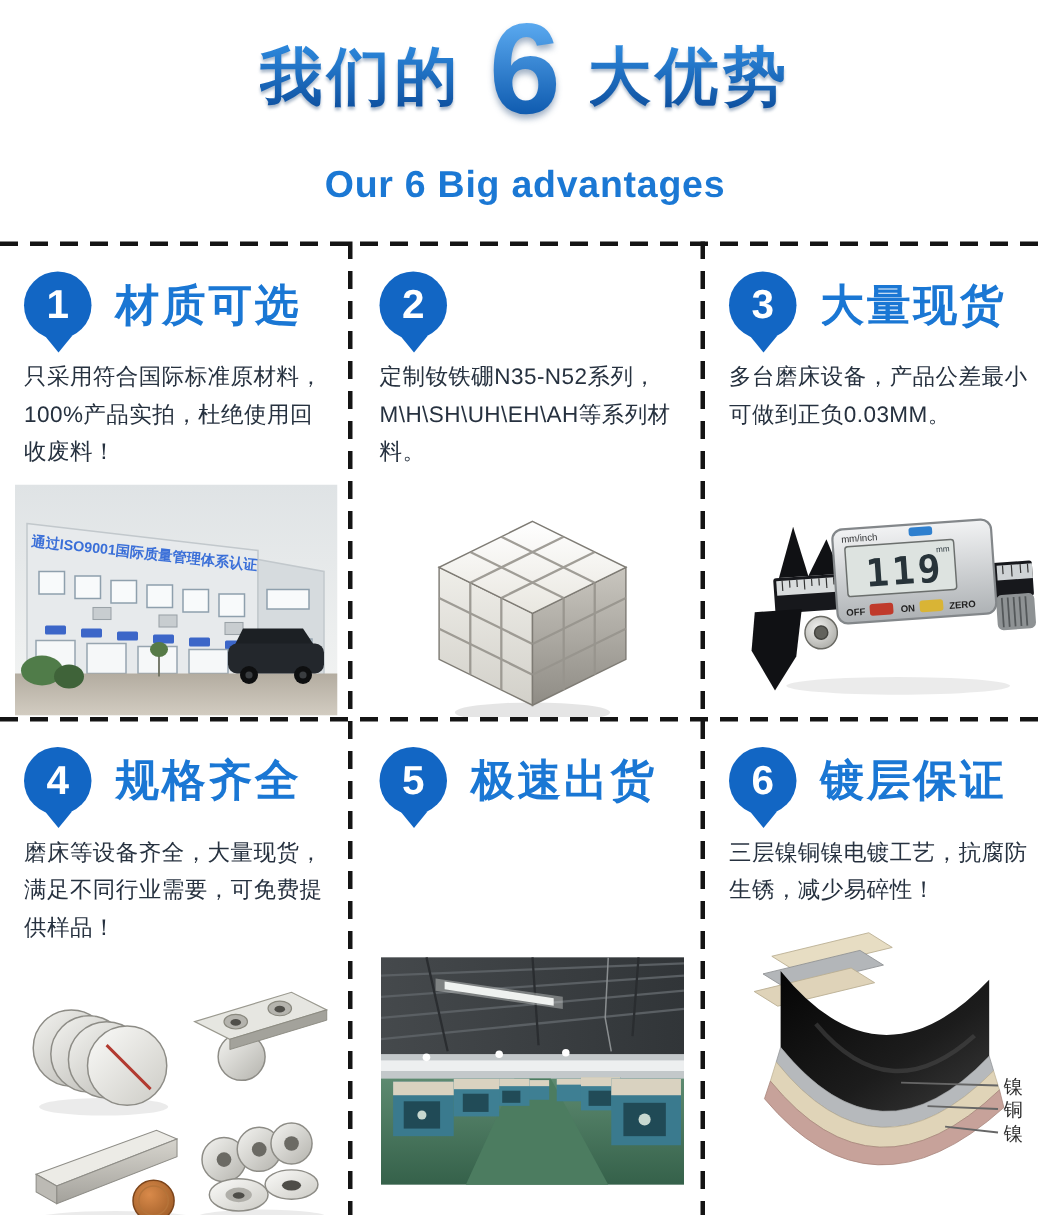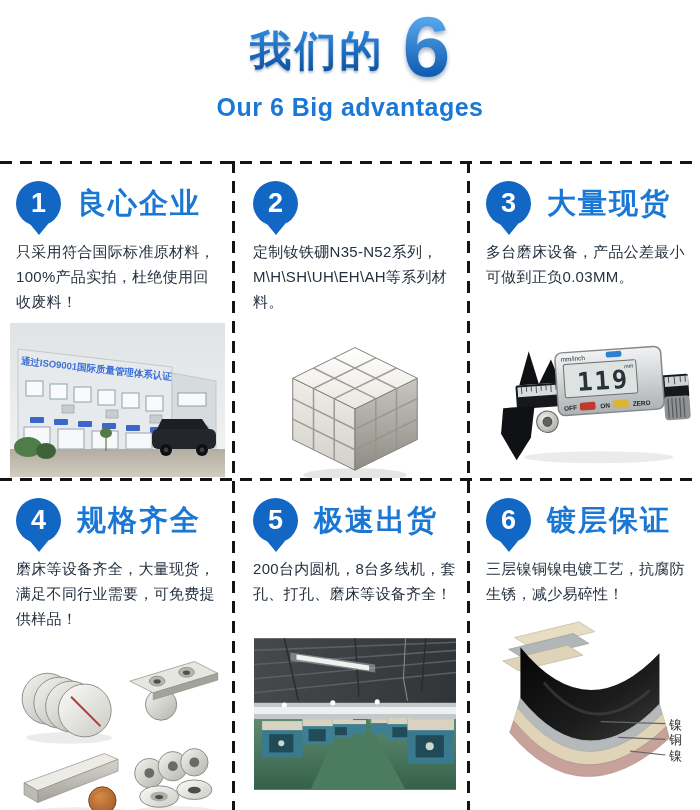--- a/index.html
+++ b/index.html
@@ -9,21 +9,21 @@
   .header{height:161px;display:flex;flex-direction:column;align-items:center;justify-content:flex-start;padding-top:18px;box-sizing:border-box;}
   .title-row{display:flex;align-items:center;gap:18px;}
   .t-cn{font-size:42px;font-weight:800;letter-spacing:3px;
         background:linear-gradient(180deg,#2e8ade 10%,#0d4f9e 90%);
         -webkit-background-clip:text;background-clip:text;color:transparent;
         filter:drop-shadow(0 2px 1px rgba(20,60,110,.35));}
   .t-num{font-size:86px;font-weight:800;line-height:.85;margin-top:-8px;
         background:linear-gradient(180deg,#5cabf1 5%,#0b57ac 95%);
         -webkit-background-clip:text;background-clip:text;color:transparent;
         filter:drop-shadow(0 3px 2px rgba(20,60,110,.4));}
-  .subtitle{margin-top:10px;font-size:25px;font-weight:700;color:#1b78d4;letter-spacing:.5px;}
+  .subtitle{margin-top:26px;font-size:25px;font-weight:700;color:#1b78d4;letter-spacing:.5px;}
 
   
   .grid{position:relative;width:700px;height:649px;display:grid;
         grid-template-columns:233px 235px 232px;grid-template-rows:317px 332px;}
   .hline{position:absolute;left:0;width:700px;height:3px;
          background:repeating-linear-gradient(90deg,#141414 0 12px,transparent 12px 20px);}
   .hline.h1{top:0;} .hline.h2{top:317px;}
   .vline{position:absolute;top:0;bottom:0;width:3px;
          background:repeating-linear-gradient(180deg,#141414 0 12px,transparent 12px 20px);}
   .vline.v1{left:232px;} .vline.v2{left:467px;}
@@ -42,34 +42,35 @@
   .fig.lift{margin-bottom:20px;}
   svg{display:block;}
 </style>
 </head>
 <body>
 
 <div class="header">
   <div class="title-row">
     <span class="t-cn">我们的</span>
     <span class="t-num">6</span>
+    <span class="t-cn">大优势</span>
   </div>
   <div class="subtitle">Our 6 Big advantages</div>
 </div>
 
 <div class="grid">
   <div class="hline h1"></div>
   <div class="hline h2"></div>
   <div class="vline v1"></div>
   <div class="vline v2"></div>
 
   <div class="cell">
     <div class="head-row">
       <div class="badge">1</div>
-      <div class="adv-title">良心企业</div>
+      <div class="adv-title">材质可选</div>
     </div>
     <p class="desc">只采用符合国际标准原材料，100%产品实拍，杜绝使用回收废料！</p>
     <div class="fig flush">
       <svg width="215" height="154" viewBox="0 0 215 154">
         <defs>
           <linearGradient id="sky1" x1="0" y1="0" x2="0" y2="1">
             <stop offset="0" stop-color="#dfe3e5"></stop>
               <stop offset="1" stop-color="#f4f5f4"></stop>
           </linearGradient>
           <linearGradient id="gnd1" x1="0" y1="0" x2="0" y2="1">
@@ -308,21 +309,20 @@
         </g>
       </svg>
     </div>
   </div>
 
   <div class="cell" style="padding-left:18px;">
     <div class="head-row">
       <div class="badge">5</div>
       <div class="adv-title">极速出货</div>
     </div>
-    <p class="desc">200台内圆机，8台多线机，套孔、打孔、磨床等设备齐全！</p>
     <div class="fig lift">
       <svg width="202" height="152" viewBox="0 0 200 150">
         <defs>
           <linearGradient id="floorG" x1="0" y1="0" x2="0" y2="1">
             <stop offset="0" stop-color="#5d8a70"></stop>
               <stop offset="1" stop-color="#35614a"></stop>
           </linearGradient>
           <linearGradient id="roofG" x1="0" y1="0" x2="1" y2="0">
             <stop offset="0" stop-color="#45494c"></stop>
               <stop offset="1" stop-color="#313538"></stop>

